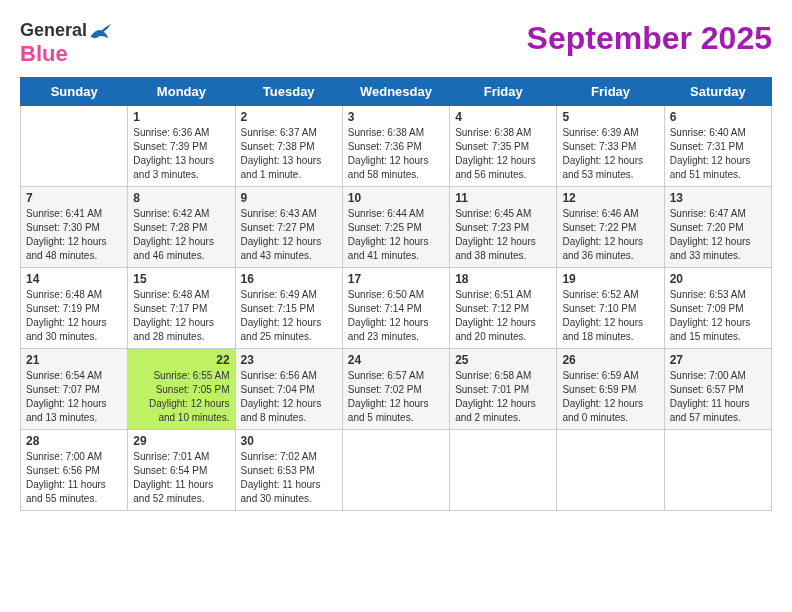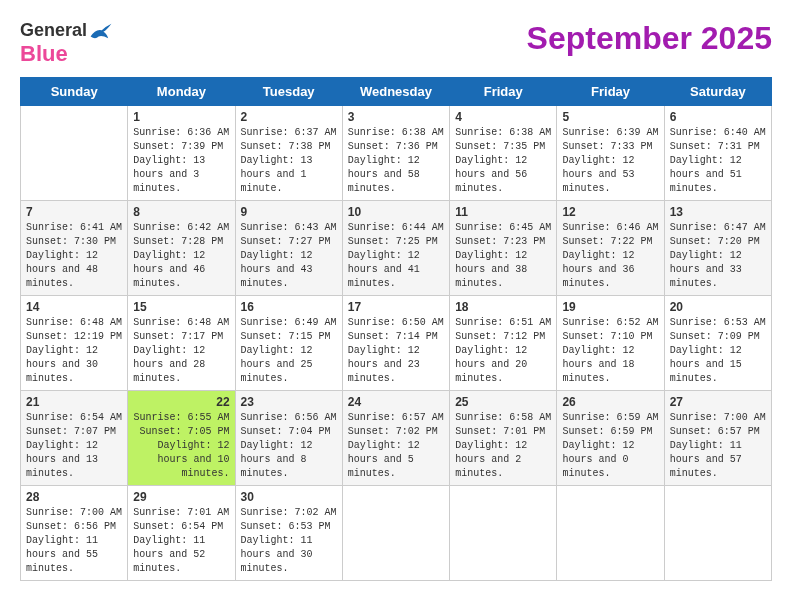--- a/index.html
+++ b/index.html
@@ -75,21 +75,20 @@
       background: #fff;
     }
     .day-number {
       font-weight: bold;
       font-size: 12px;
       margin-bottom: 2px;
     }
     .day-info {
       line-height: 1.4;
       font-size: 10px;
-      font-family: Liberation Mono, monospace;
     }
     .row-even td {
       background-color: #f5f5f5;
     }
     .row-odd td {
       background-color: #fff;
     }
   </style>
 </head>
 <body>
@@ -229,21 +228,21 @@
             <div>Sunset: 7:20 PM</div>
             <div>Daylight: 12 hours and 33 minutes.</div>
           </div>
         </td>
       </tr>
       <tr class="row-odd">
         <td>
           <div class="day-number">14</div>
           <div class="day-info">
             <div>Sunrise: 6:48 AM</div>
-            <div>Sunset: 12:19 PM</div>
+            <div>Sunset: 7:19 PM</div>
             <div>Daylight: 12 hours and 30 minutes.</div>
           </div>
         </td>
         <td>
           <div class="day-number">15</div>
           <div class="day-info">
             <div>Sunrise: 6:48 AM</div>
             <div>Sunset: 7:17 PM</div>
             <div>Daylight: 12 hours and 28 minutes.</div>
           </div>

